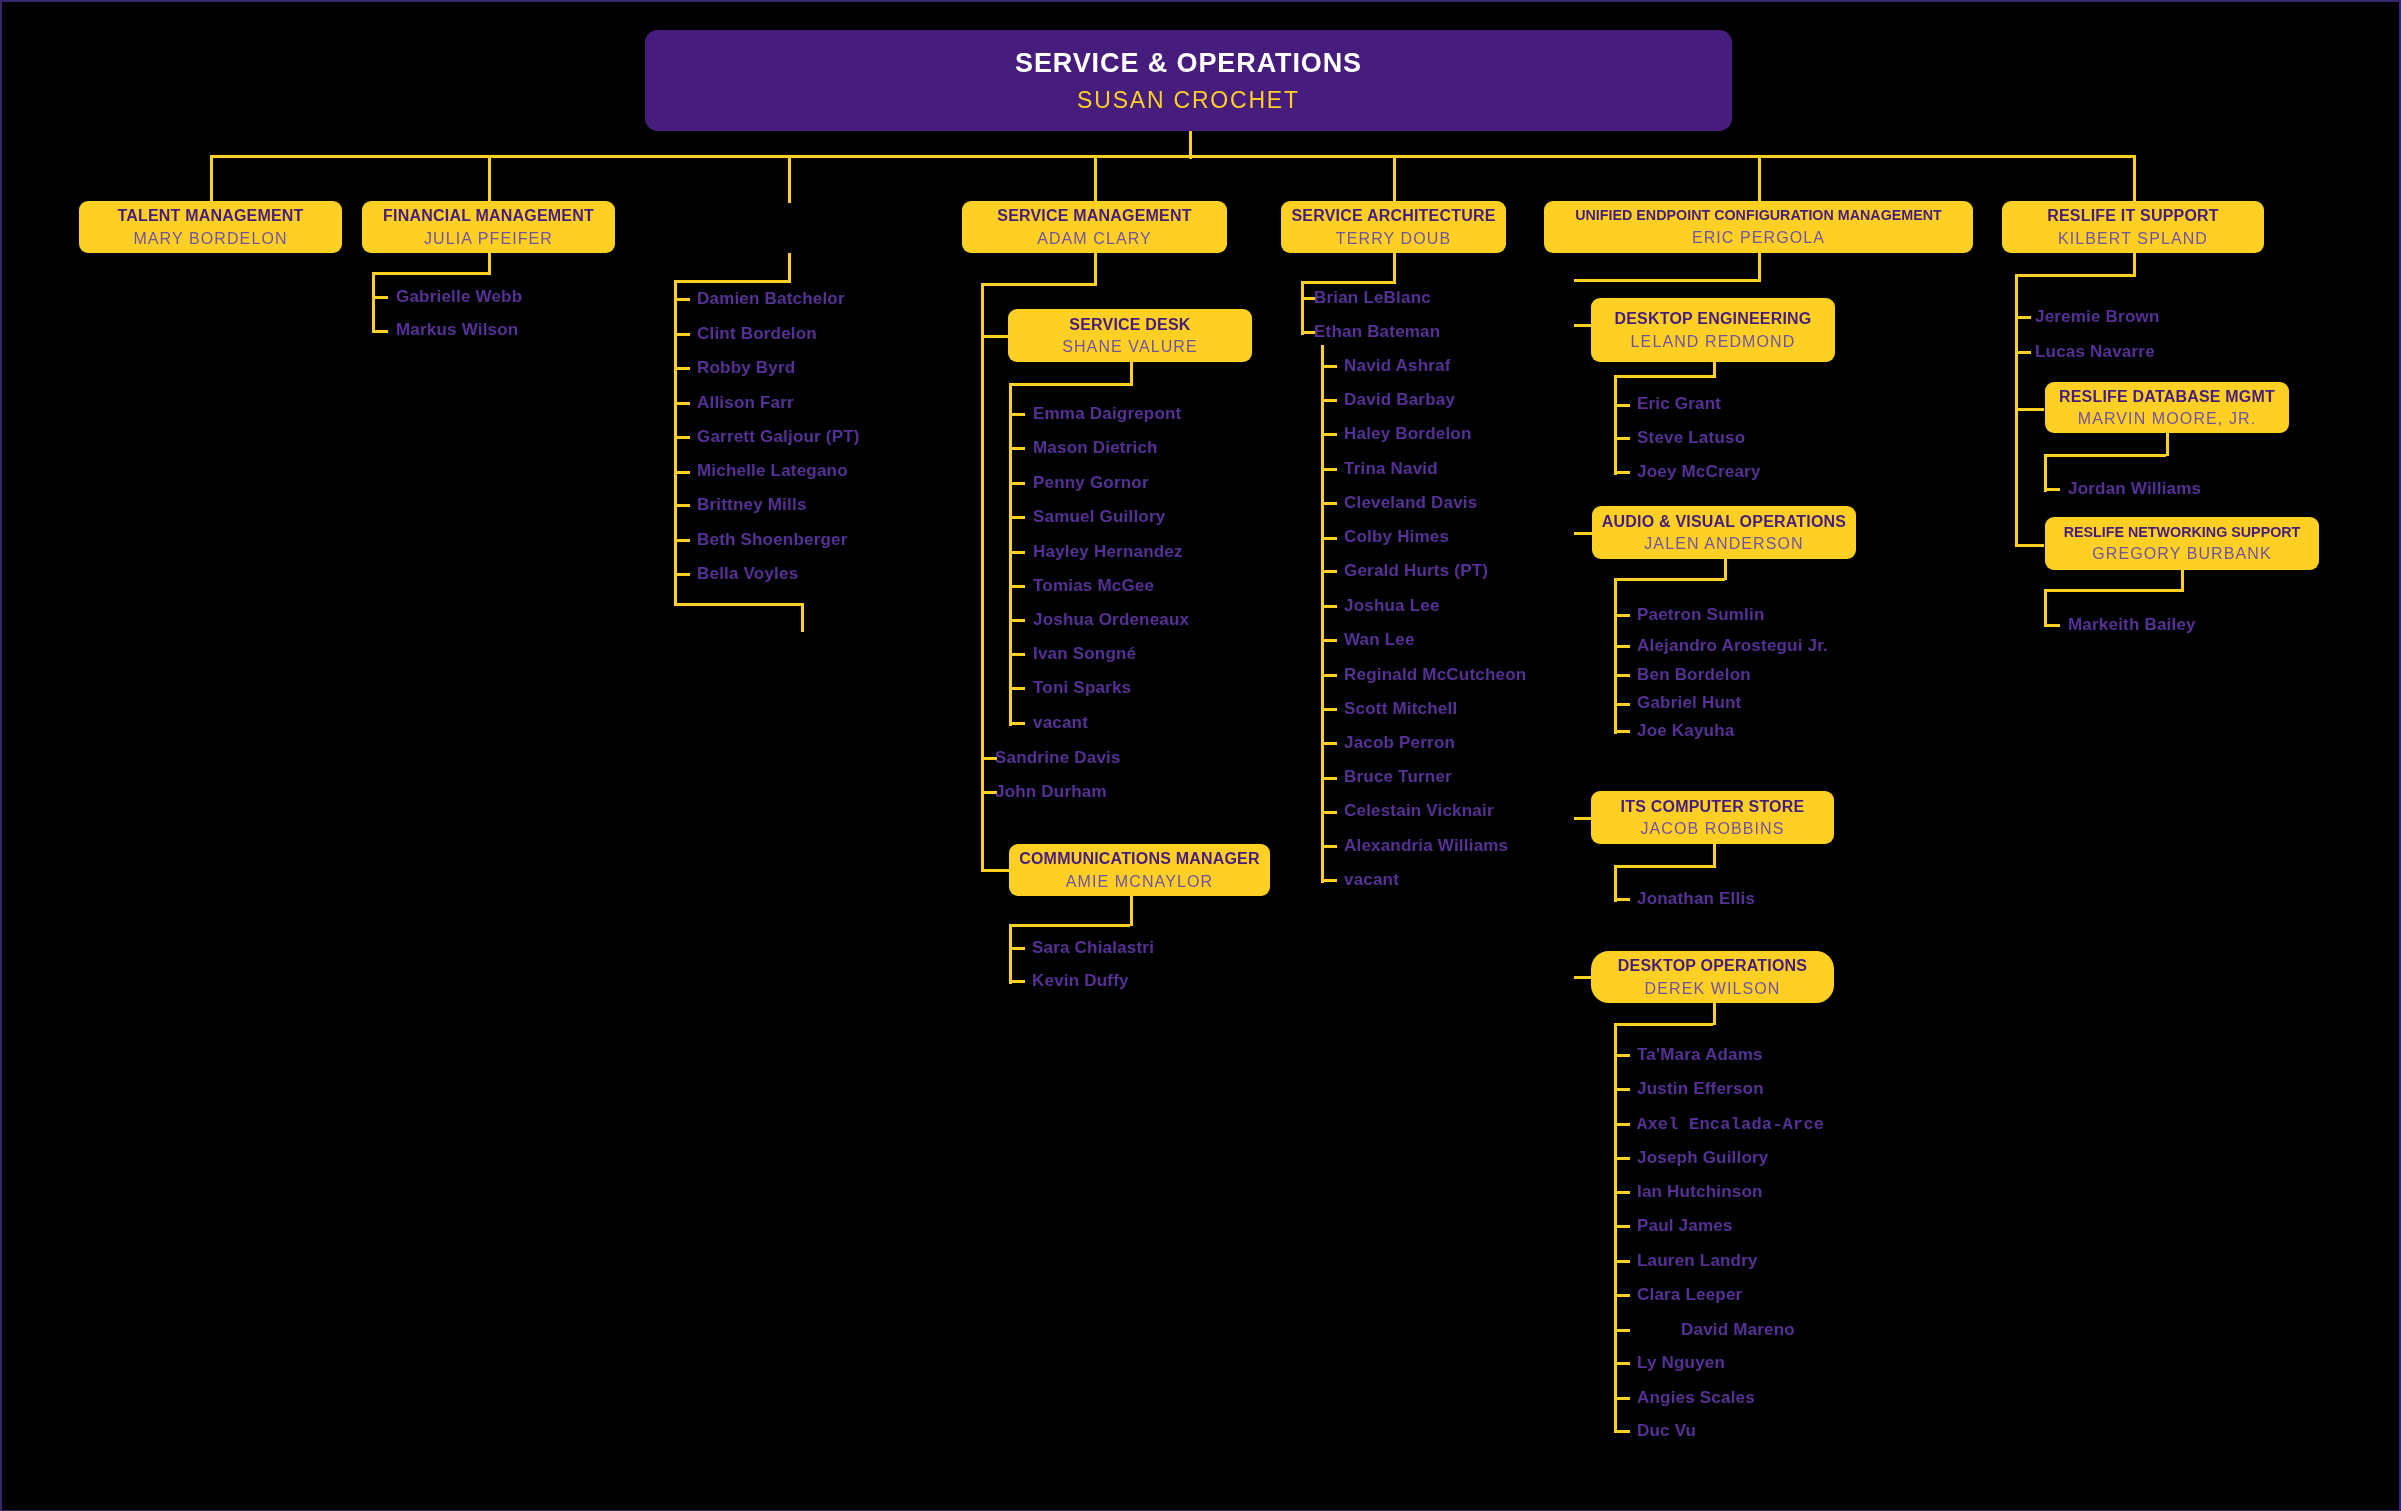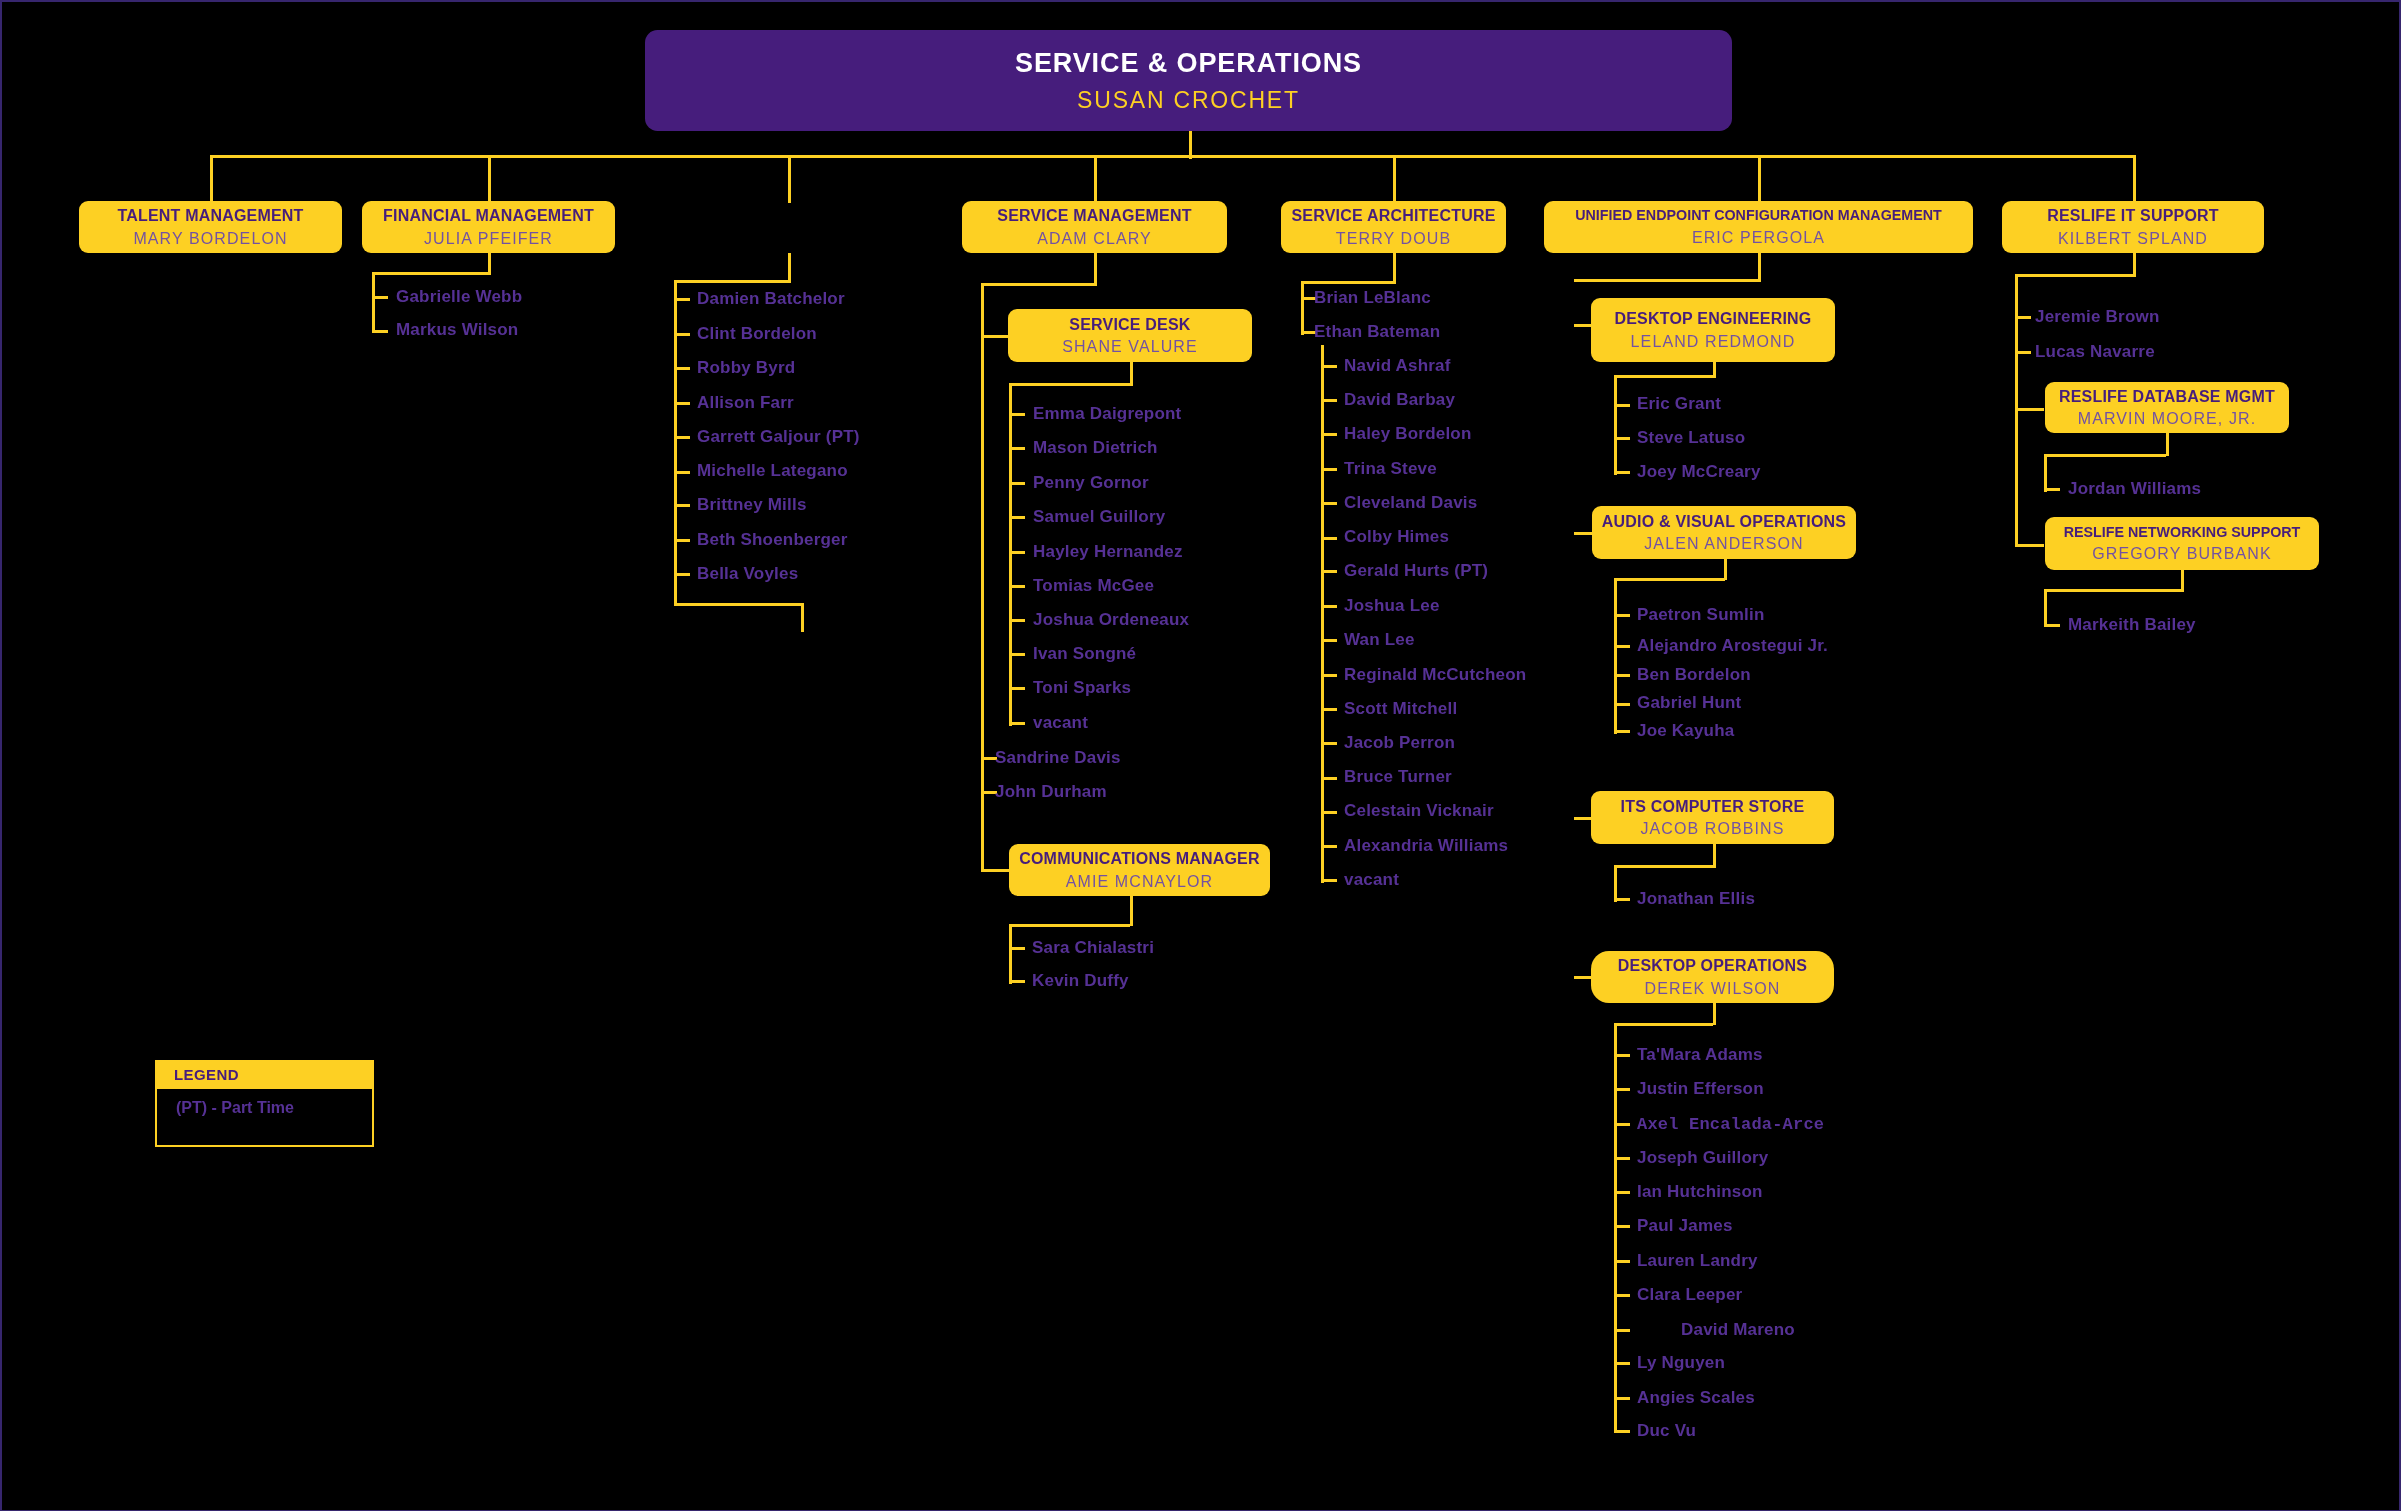--- a/index.html
+++ b/index.html
@@ -43,26 +43,20 @@
 </style>
 </head>
 <body>
 
 <div class="canvas" id="chart">
   <div class="box purple" id="root-box" style="left:643px;top:28px;width:1087px;height:101px;">
     <div class="title">SERVICE &amp; OPERATIONS</div>
     <div class="person">SUSAN CROCHET</div>
   </div>
 
-  <div class="legend">
-    <div class="legend-header">LEGEND</div>
-    <div class="legend-body">
-      <div class="legend-item">(PT) - Part Time</div>
-    </div>
-  </div>
 <div class="box gold" style="left: 77px; top: 199px; width: 263px; height: 52px;">
       <div class="title">TALENT MANAGEMENT</div>
       <div class="person">MARY BORDELON</div>
     </div>
     <div class="box gold" style="left: 360px; top: 199px; width: 253px; height: 52px;">
       <div class="title">FINANCIAL MANAGEMENT</div>
       <div class="person">JULIA PFEIFER</div>
     </div>
     <div class="box gold" style="left: 960px; top: 199px; width: 265px; height: 52px;">
       <div class="title">SERVICE MANAGEMENT</div>
@@ -220,21 +214,21 @@
     <div class="seg" style="left: 1299px; top: 329px; width: 16px; height: 2.7px;"></div>
     <div class="name" style="left: 1312px; top: 330px;">Ethan Bateman</div>
     <div class="seg" style="left: 1319px; top: 343px; width: 2.7px; height: 538px;"></div>
     <div class="seg" style="left: 1319px; top: 363px; width: 16px; height: 2.7px;"></div>
     <div class="name" style="left: 1342px; top: 364px;">Navid Ashraf</div>
     <div class="seg" style="left: 1319px; top: 397px; width: 16px; height: 2.7px;"></div>
     <div class="name" style="left: 1342px; top: 398px;">David Barbay</div>
     <div class="seg" style="left: 1319px; top: 431px; width: 16px; height: 2.7px;"></div>
     <div class="name" style="left: 1342px; top: 432px;">Haley Bordelon</div>
     <div class="seg" style="left: 1319px; top: 466px; width: 16px; height: 2.7px;"></div>
-    <div class="name" style="left: 1342px; top: 467px;">Trina Steve</div>
+    <div class="name" style="left: 1342px; top: 467px;">Trina Navid</div>
     <div class="seg" style="left: 1319px; top: 500px; width: 16px; height: 2.7px;"></div>
     <div class="name" style="left: 1342px; top: 501px;">Cleveland Davis</div>
     <div class="seg" style="left: 1319px; top: 535px; width: 16px; height: 2.7px;"></div>
     <div class="name" style="left: 1342px; top: 535px;">Colby Himes</div>
     <div class="seg" style="left: 1319px; top: 568px; width: 16px; height: 2.7px;"></div>
     <div class="name" style="left: 1342px; top: 569px;">Gerald Hurts (PT)</div>
     <div class="seg" style="left: 1319px; top: 603px; width: 16px; height: 2.7px;"></div>
     <div class="name" style="left: 1342px; top: 604px;">Joshua Lee</div>
     <div class="seg" style="left: 1319px; top: 637px; width: 16px; height: 2.7px;"></div>
     <div class="name" style="left: 1342px; top: 638px;">Wan Lee</div>

